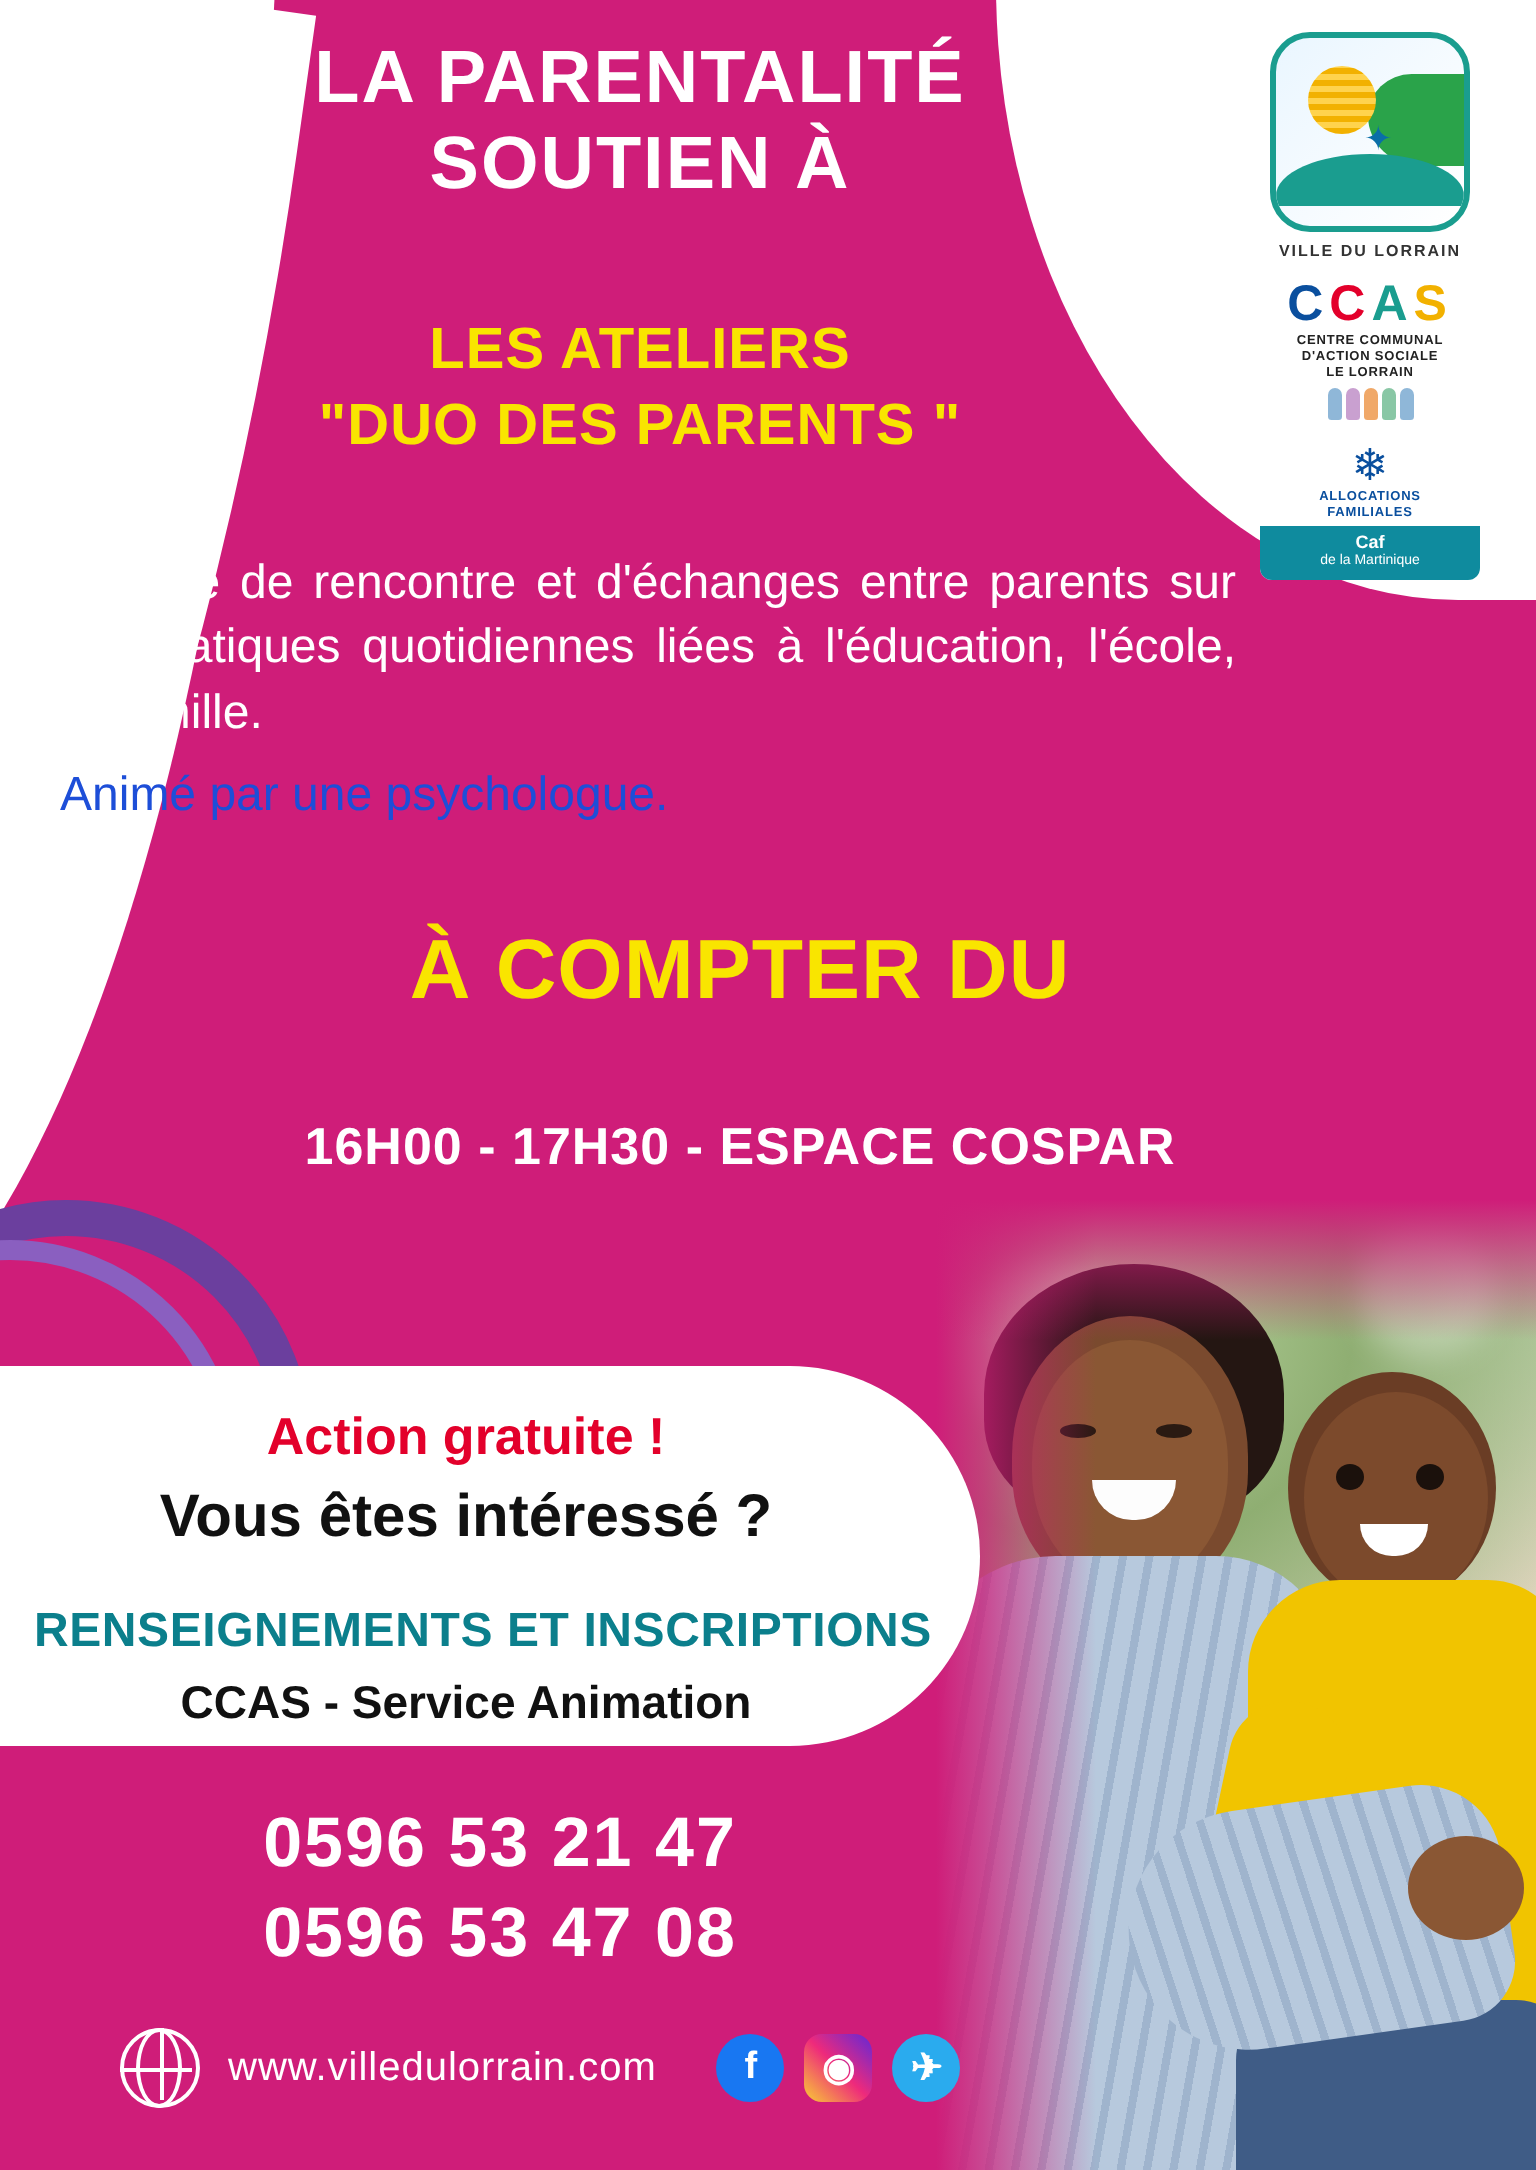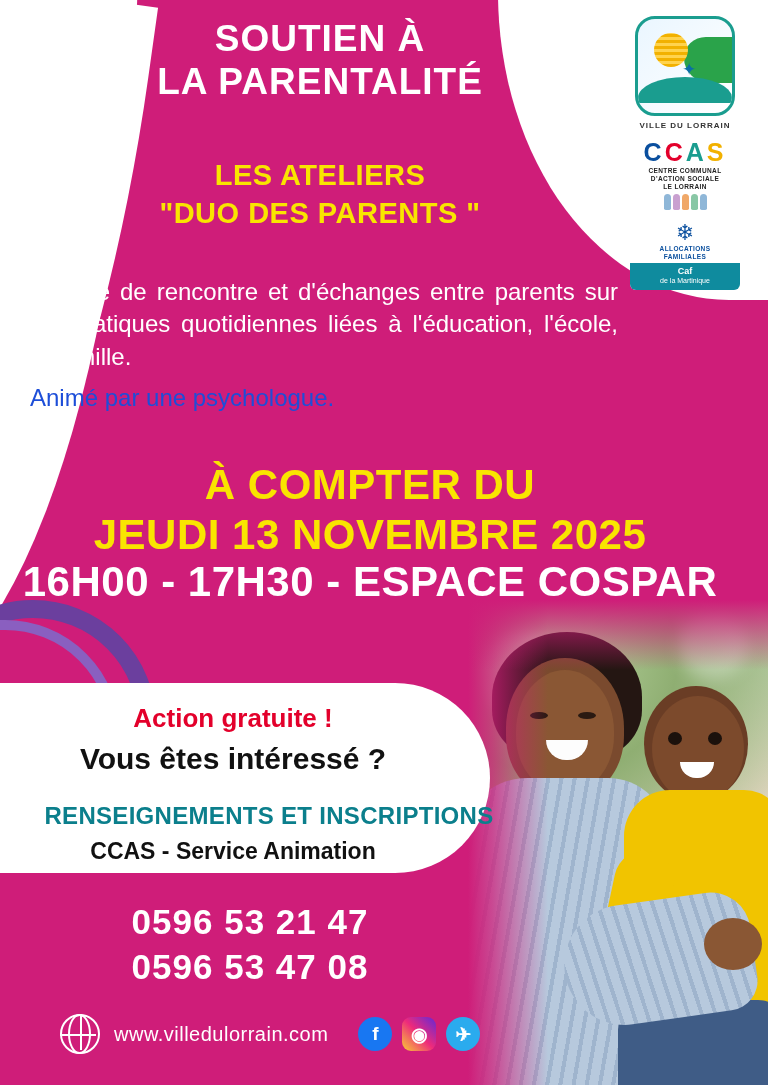--- a/index.html
+++ b/index.html
@@ -303,21 +303,21 @@
     line-height: 1.18;
     letter-spacing: 0.5px;
   }
   .time-line {
     position: absolute;
     left: 20px; top: 558px;
     width: 700px;
     text-align: center;
     color: #ffffff;
     font-weight: bold;
-    font-size: 42px;
+    font-size: 26px;
     letter-spacing: 0.5px;
   }
 
   .free-line {
     position: absolute;
     left: 0; top: 703px;
     width: 466px;
     text-align: center;
     color: #e3002b;
     font-weight: bold;
@@ -329,26 +329,25 @@
     width: 466px;
     text-align: center;
     color: #111111;
     font-weight: bold;
     font-size: 30px;
   }
   .info-line {
     position: absolute;
     left: 0; top: 802px;
     width: 466px;
-    text-align: center;
+    text-align: right;
     color: #0b7f8c;
     font-weight: bold;
     font-size: 24px;
     letter-spacing: 0.3px;
-    margin-left: 36px;
   }
   .service-line {
     position: absolute;
     left: 0; top: 838px;
     width: 466px;
     text-align: center;
     color: #111111;
     font-weight: bold;
     font-size: 23px;
   }
@@ -613,35 +612,34 @@
       <div class="caf-af">FAMILIALES</div>
       <div class="caf-badge">
         <span>Caf</span>
         <small>de la Martinique</small>
       </div>
     </div>
   </div>
 
   <div class="content">
     <div class="title-main">
+      <div>LA PARENTALITÉ</div>
       <div>SOUTIEN À</div>
-      <div>LA PARENTALITÉ</div>
     </div>
 
     <div class="subtitle">
       <div>LES ATELIERS</div>
       <div>"DUO DES PARENTS "</div>
     </div>
 
     <div class="para">Espace de rencontre et d'échanges entre parents sur les pratiques quotidiennes liées à l'éducation, l'école, la famille.</div>
     <div class="para2">Animé par une psychologue.</div>
 
     <div class="date-block">
       <div>À COMPTER DU</div>
-      <div>JEUDI 13 NOVEMBRE 2025</div>
     </div>
     <div class="time-line">16H00 - 17H30 - ESPACE COSPAR</div>
 
     <div class="free-line">Action gratuite !</div>
     <div class="interested">Vous êtes intéressé ?</div>
     <div class="info-line">RENSEIGNEMENTS ET INSCRIPTIONS</div>
     <div class="service-line">CCAS - Service Animation</div>
 
     <div class="phones">
       <div>0596 53 21 47</div>

